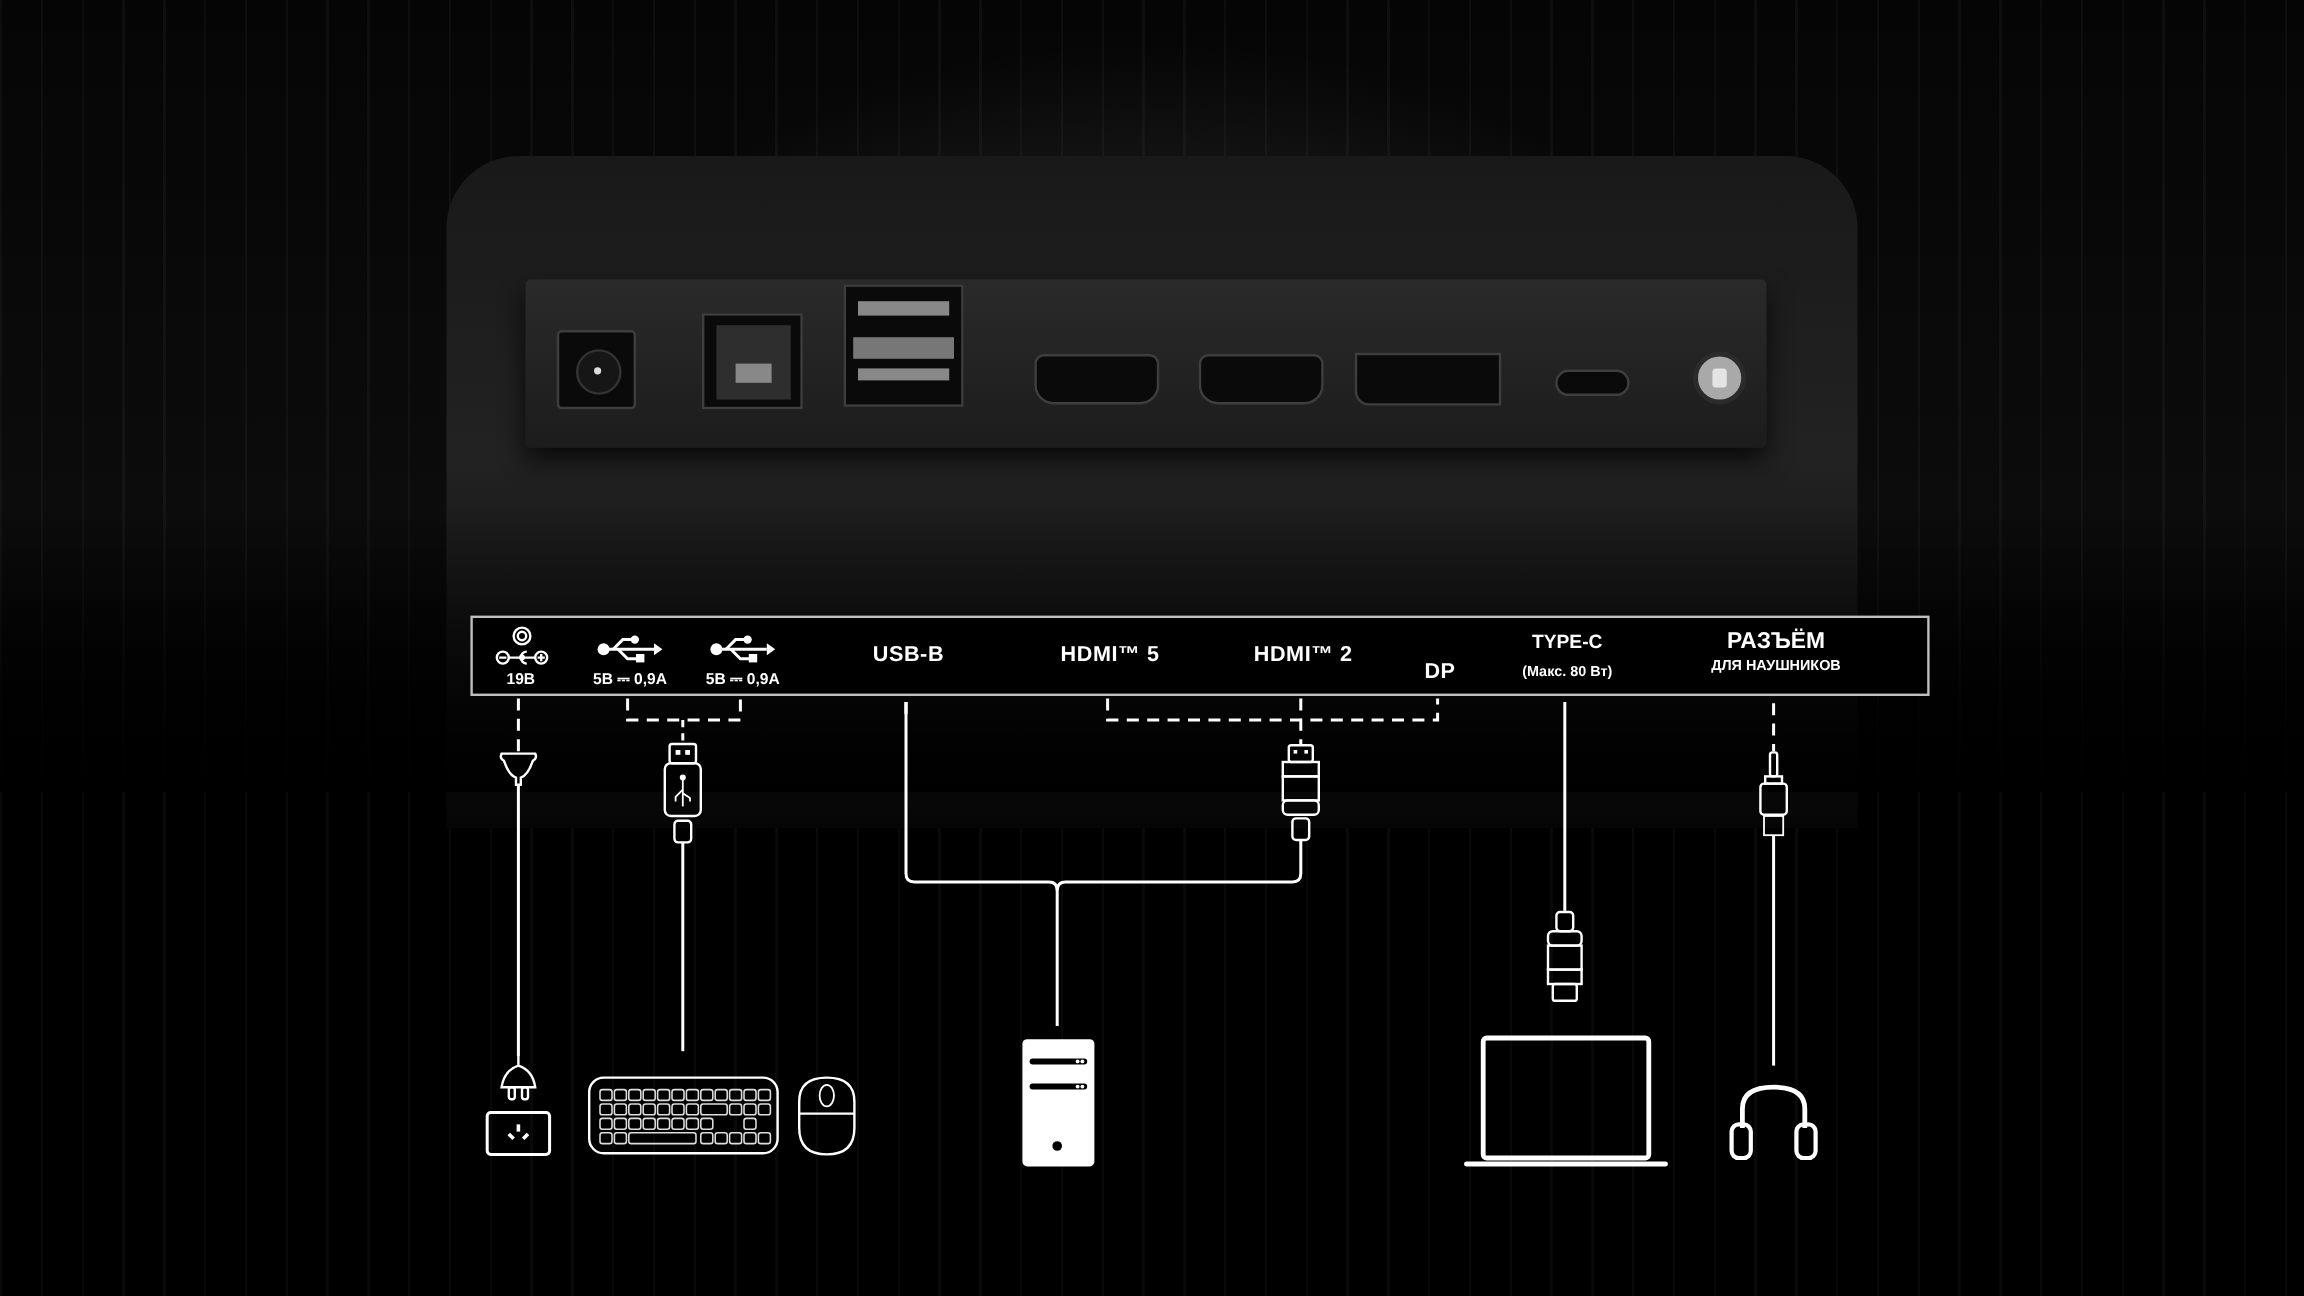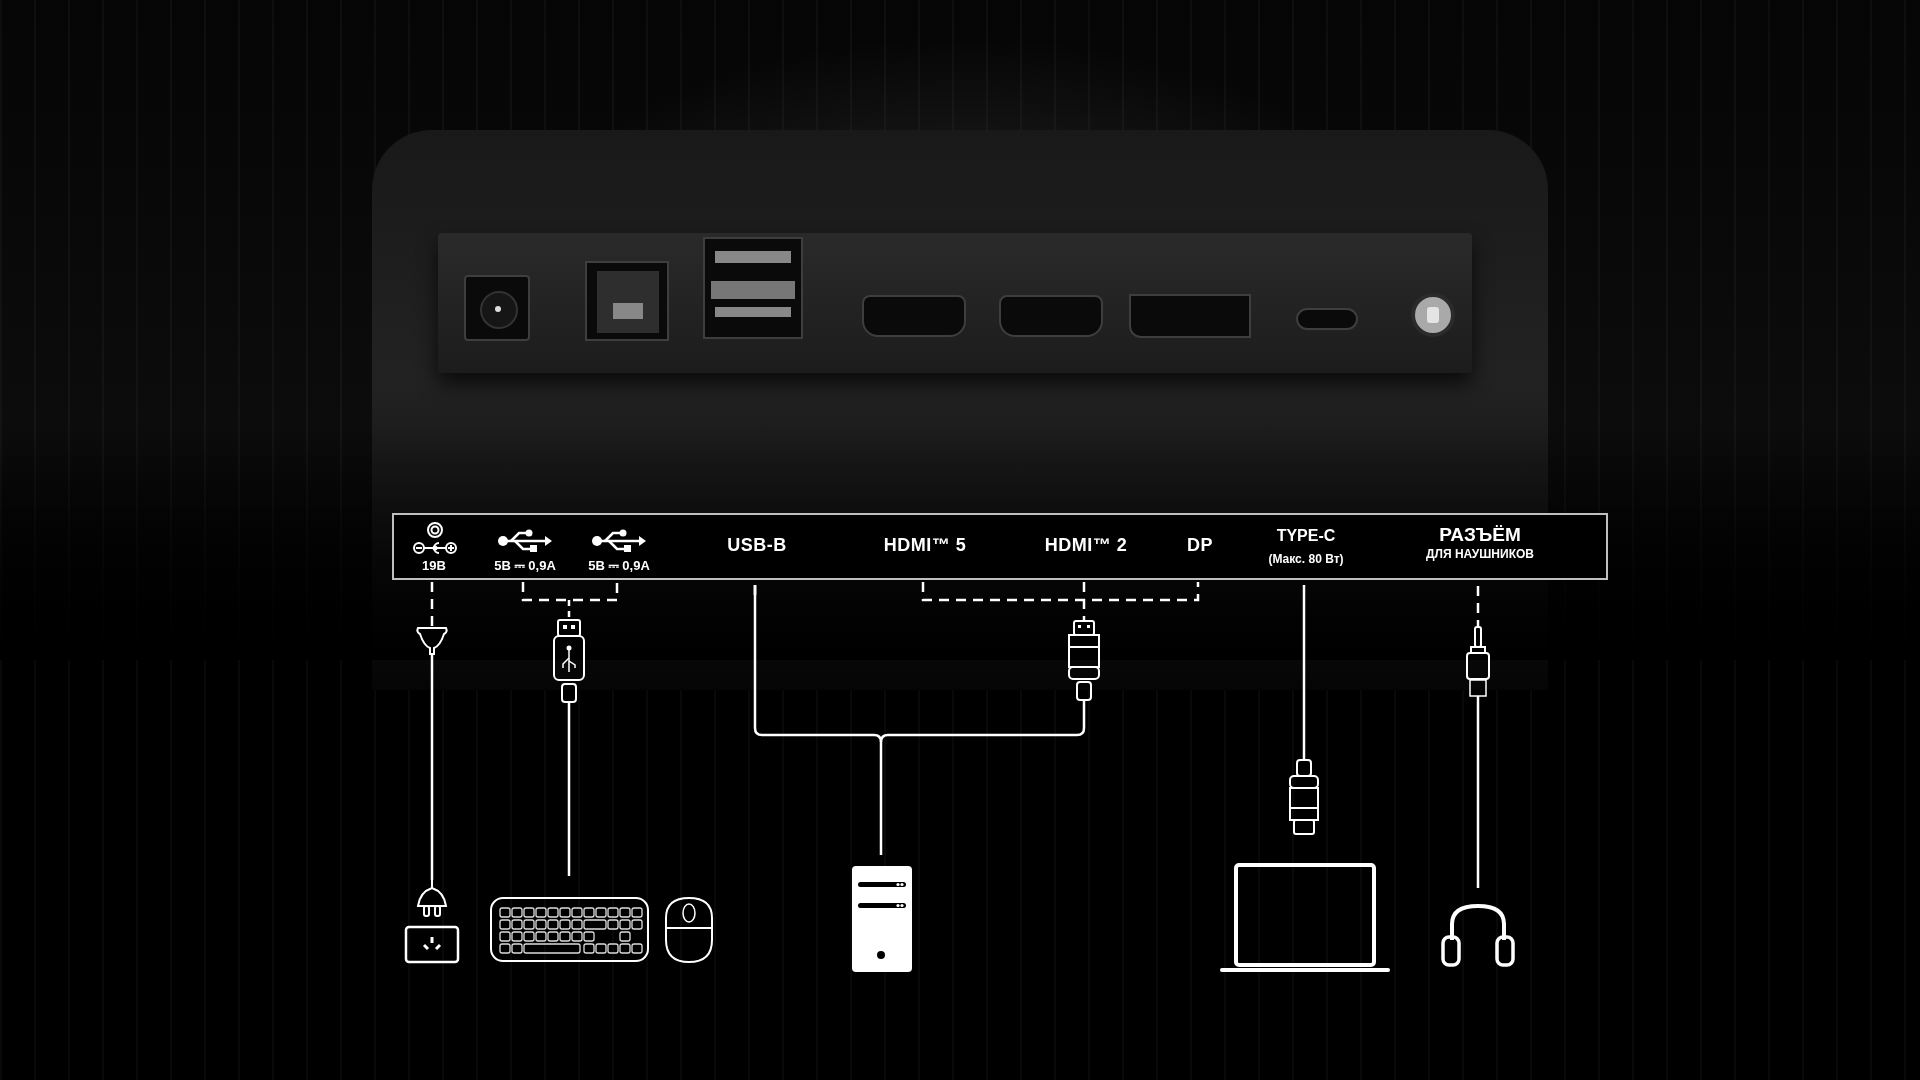--- a/index.html
+++ b/index.html
@@ -92,21 +92,21 @@
     <path d="M14 12 L22 4 L30 4" fill="none" stroke="#fff" stroke-width="2.5"></path>
     <circle cx="32" cy="4" r="3.5" fill="#fff"></circle>
     <path d="M18 12 L26 20 L34 20" fill="none" stroke="#fff" stroke-width="2.5"></path>
     <rect x="33" y="16" width="7" height="7" fill="#fff"></rect>
   </svg>
   <div class="lbl lbl-tiny" style="left:225px;top:43px;font-size:13px;">5В ⎓ 0,9А</div>
 
   <div class="lbl lbl-big" style="left:363px;">USB-B</div>
   <div class="lbl lbl-big" style="left:531px;">HDMI™ 5</div>
   <div class="lbl lbl-big" style="left:692px;">HDMI™ 2</div>
-  <div class="lbl lbl-big" style="left:806px;">DP</div>
+  <div class="lbl lbl-big" style="left:806px;margin-top:14px;">DP</div>
   <div class="lbl" style="left:912px;top:12px;font-size:16px;">TYPE-C</div>
   <div class="lbl" style="left:912px;top:37px;font-size:12px;">(Макс. 80 Вт)</div>
   <div class="lbl" style="left:1086px;top:9px;font-size:19px;">РАЗЪЁМ</div>
   <div class="lbl" style="left:1086px;top:32px;font-size:12px;">ДЛЯ НАУШНИКОВ</div>
 </div>
 
 <svg class="diagram" width="1920" height="1080" viewBox="0 0 1920 1080">
   <g fill="none" stroke="#fff" stroke-width="2.5">
 
     <line x1="432" y1="582" x2="432" y2="626" stroke-dasharray="10 7"></line>

